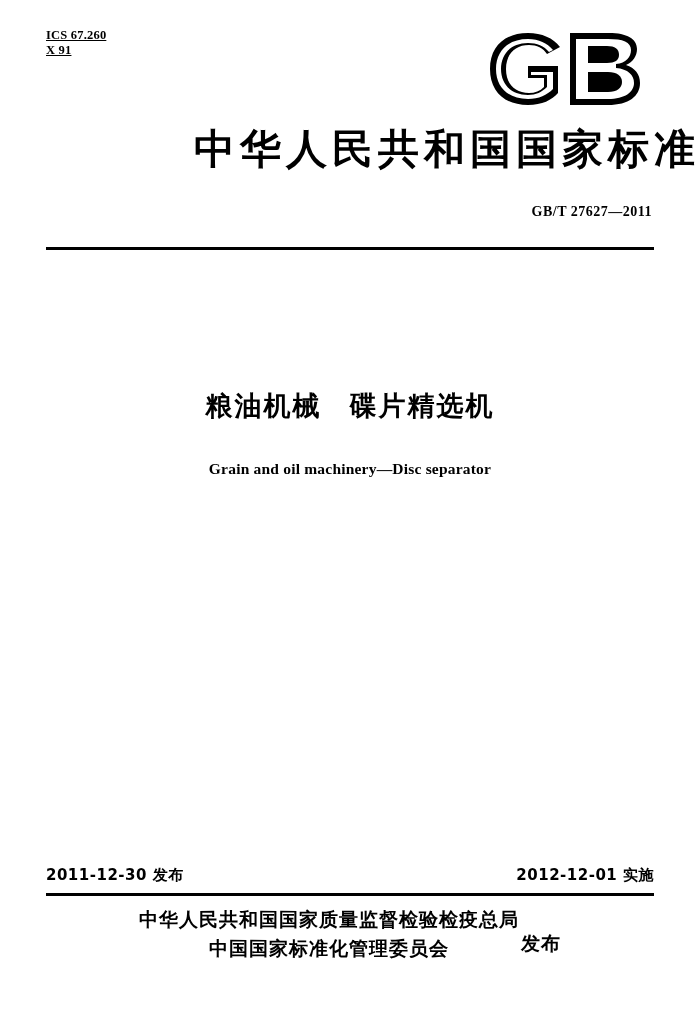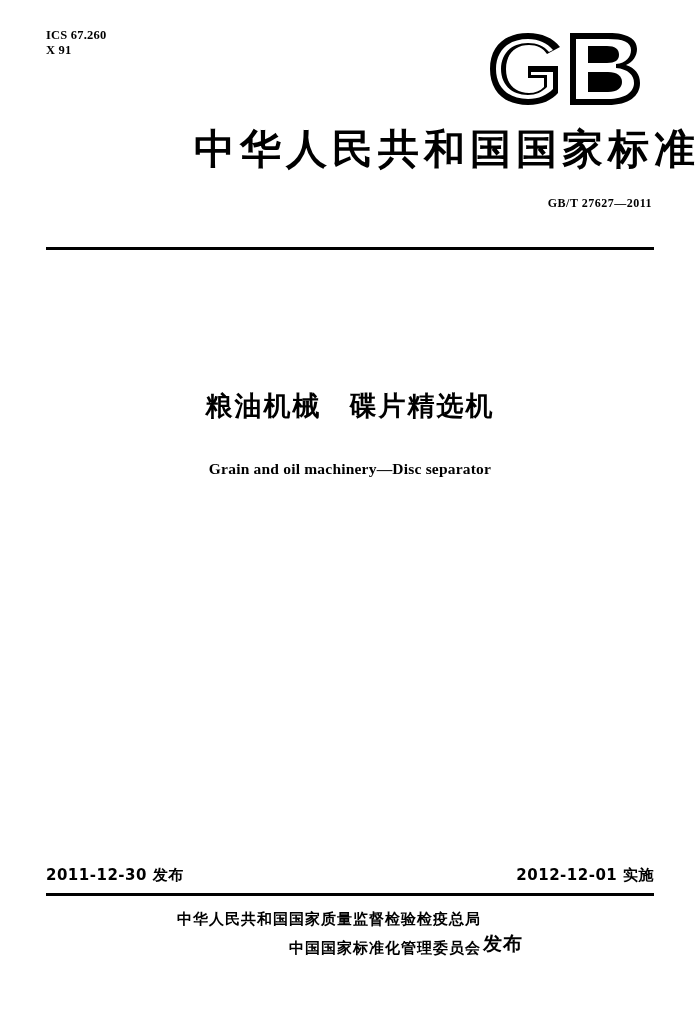--- a/index.html
+++ b/index.html
@@ -27,21 +27,21 @@
   .ics-block {
     position: absolute;
     left: 46px;
     top: 28px;
     font-family: "Liberation Serif", serif;
     font-weight: bold;
     font-size: 12.5px;
     line-height: 15px;
     letter-spacing: 0.2px;
   }
-  .ics-line { display: block; white-space: nowrap; }
+  .ics-line { display: block; white-space: nowrap; text-decoration: underline; }
 
   
   .gb-logo {
     position: absolute;
     right: 46px;
     top: 30px;
     width: 170px;
     height: 78px;
   }
   .gb-logo svg { display: block; }
@@ -57,24 +57,24 @@
     font-weight: bold;
     font-size: 41px;
     letter-spacing: 5px;
     white-space: nowrap;
   }
 
   
   .std-number {
     position: absolute;
     right: 48px;
-    top: 196px;
-    font-family: "Liberation Serif", serif;
-    font-weight: bold;
-    font-size: 12px;
+    top: 204px;
+    font-family: "Liberation Serif", serif;
+    font-weight: bold;
+    font-size: 14px;
     letter-spacing: 0.5px;
     white-space: nowrap;
   }
 
   
   .rule-top {
     position: absolute;
     left: 46px;
     top: 247px;
     width: 608px;
@@ -156,23 +156,23 @@
     left: 0;
     top: 905px;
     width: 700px;
     display: flex;
     justify-content: center;
     align-items: center;
   }
   .pub-names {
     font-family: "DejaVu Sans", "Liberation Sans", sans-serif;
     font-weight: bold;
-    font-size: 15px;
+    font-size: 19px;
     line-height: 29px;
-    text-align: right;
+    text-align: center;
     white-space: nowrap;
   }
   .pub-names span { display: block; letter-spacing: 1px; }
   .pub-issue {
     font-family: "DejaVu Sans", "Liberation Sans", sans-serif;
     font-weight: bold;
     font-size: 19px;
     letter-spacing: 1px;
     margin-left: 2px;
     padding-top: 20px;

